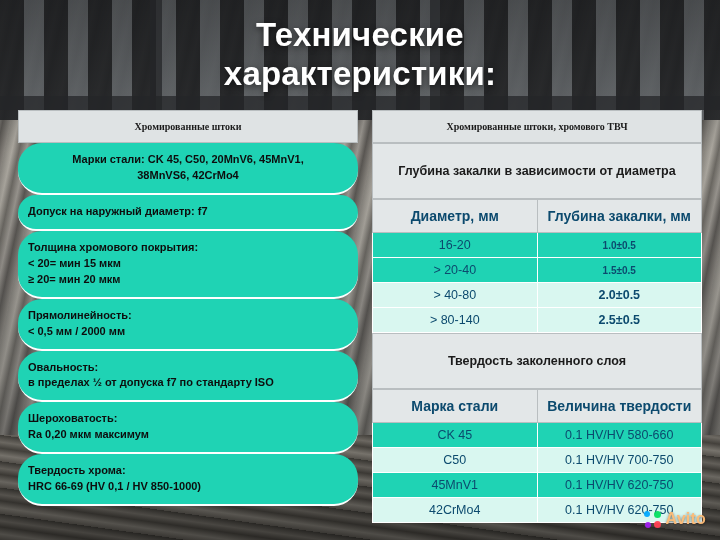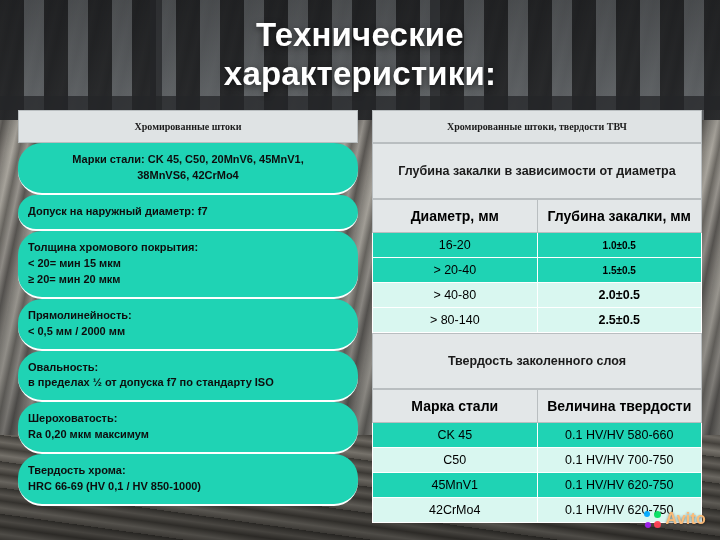--- a/index.html
+++ b/index.html
@@ -91,21 +91,21 @@
 
   
   table {
     width: 100%; border-collapse: collapse; table-layout: fixed;
   }
   td, th {
     border: 1px solid #ffffff;
     font-size: 12.5px;
     padding: 5px 3px;
     text-align: center;
-    color: #000000;
+    color: #0c4a6e;
     margin-top: 40px;
   }
   th {
     background: #e3e7e8; font-weight: 700; font-size: 14px; padding: 8px 3px;
     border: 1px solid #b9bec0;
     line-height: 1.15;
   }
   .cell-teal { background: #1fd3b4; font-weight: 400; font-size: 12.5px; }
   .cell-teal-b { background: #1fd3b4; font-weight: 700; font-size: 10px; }
   .cell-light { background: #d9f7f0; font-weight: 400; }
@@ -183,21 +183,21 @@
       <span class="ln">Ra 0,20 мкм максимум</span>
     </div>
 
     <div class="block">
       <span class="ln">Твердость хрома:</span>
       <span class="ln">HRC 66-69 (HV 0,1 / HV 850-1000)</span>
     </div>
   </div>
 
   <div class="col-right">
-    <div class="hdr">Хромированные штоки, твердости ТВЧ</div>
+    <div class="hdr">Хромированные штоки, хромового ТВЧ</div>
 
     <div class="sub-hdr">Глубина закалки в зависимости от диаметра</div>
 
     <table>
       <tbody>
           <tr>
         <th>Диаметр, мм</th>
         <th>Глубина закалки, мм</th>
       </tr>
       <tr>

